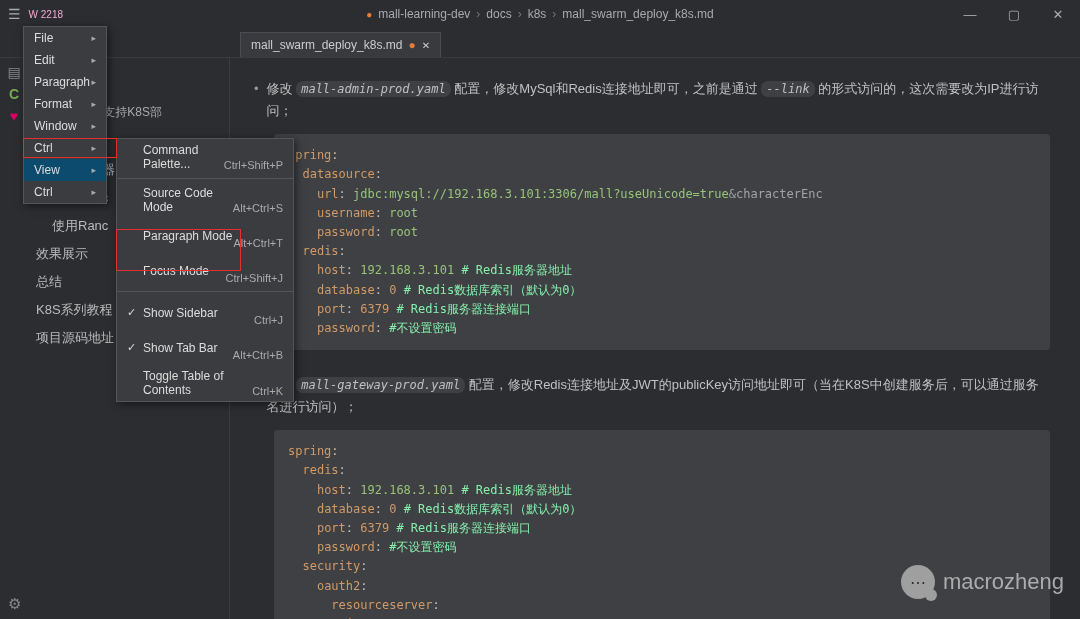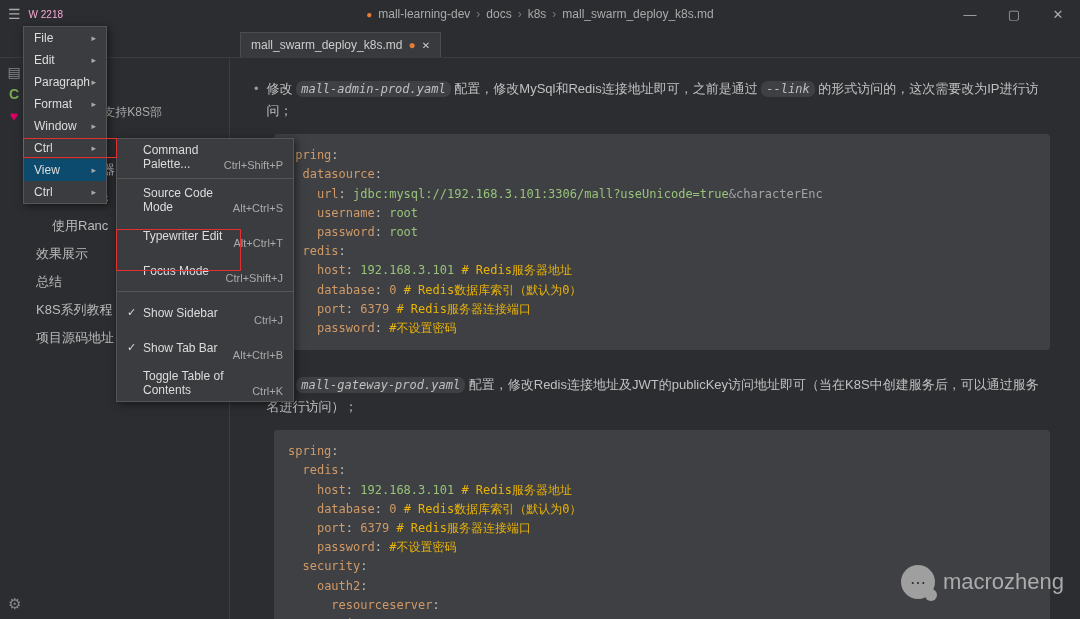--- a/index.html
+++ b/index.html
@@ -36,21 +36,21 @@
     
     .content { flex: 1; background: #2b2d30; overflow-y: auto; padding: 20px 30px 20px 24px; color: #c0c0c0; }
     .content ul { list-style: none; }
     .bullet-row { display: flex; gap: 8px; margin-bottom: 10px; line-height: 1.7; }
     .bullet-dot { color: #999; }
     .inline-code { background: #3e4044; padding: 1px 5px; border-radius: 7px; font-family: Consolas, monospace; font-size: 12px; font-style: italic; }
     .code-block { background: #3e4044; border-radius: 4px; padding: 12px 14px; margin: 12px 0 24px 20px; font-family: Consolas, monospace; font-size: 12px; line-height: 1.6; white-space: pre; overflow-x: hidden; color: #c0c0c0; }
     .k { color: #d19a66; }
     .s { color: #98c379; }
     .n { color: #d19a66; }
-    .c { color: #eab308; }
+    .c { color: #86efac; }
     
     
     .menu { position: absolute; left: 23px; top: 26px; background: #3b3c3f; border: 1px solid #555; box-shadow: 2px 2px 8px rgba(0,0,0,.5); width: 84px; z-index: 10; }
     .menu-item { padding: 4px 10px; color: #ddd; cursor: default; position: relative; font-size: 12px; display: flex; justify-content: space-between; align-items: center; }
     .menu-item .sub-arrow { font-size: 9px; color: #aaa; }
     .menu-item.selected { background: #0c4a6e; }
     .red-box { border: 1.5px solid #e03030; position: absolute; pointer-events: none; z-index: 15; }
     
     .submenu { position: absolute; left: 116px; top: 138px; background: #3b3c3f; border: 1px solid #555; box-shadow: 2px 2px 8px rgba(0,0,0,.5); width: 178px; z-index: 10; }
     .submenu-item { padding: 4px 10px; color: #ddd; cursor: default; font-size: 12px; display: flex; align-items: center; }
@@ -203,21 +203,21 @@
       <span class="shortcut">Ctrl+Shift+P</span>
     </div>
   <div class="submenu-sep"></div>
   <div class="submenu-item">
       <span class="check"></span>
       <span class="label">Source Code Mode</span>
       <span class="shortcut">Alt+Ctrl+S</span>
     </div>
   <div class="submenu-item">
       <span class="check"></span>
-      <span class="label">Typewriter Edit</span>
+      <span class="label">Paragraph Mode</span>
       <span class="shortcut">Alt+Ctrl+T</span>
     </div>
   <div class="submenu-item">
       <span class="check"></span>
       <span class="label">Focus Mode</span>
       <span class="shortcut">Ctrl+Shift+J</span>
     </div>
   <div class="submenu-sep"></div>
   <div class="submenu-item">
       <span class="check">✓</span>

